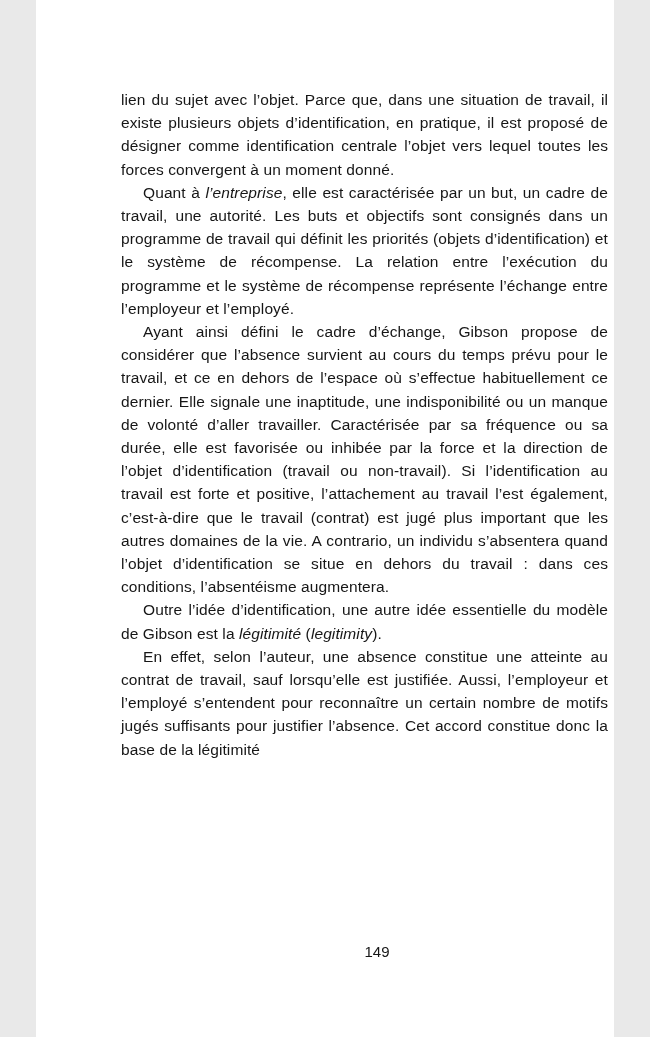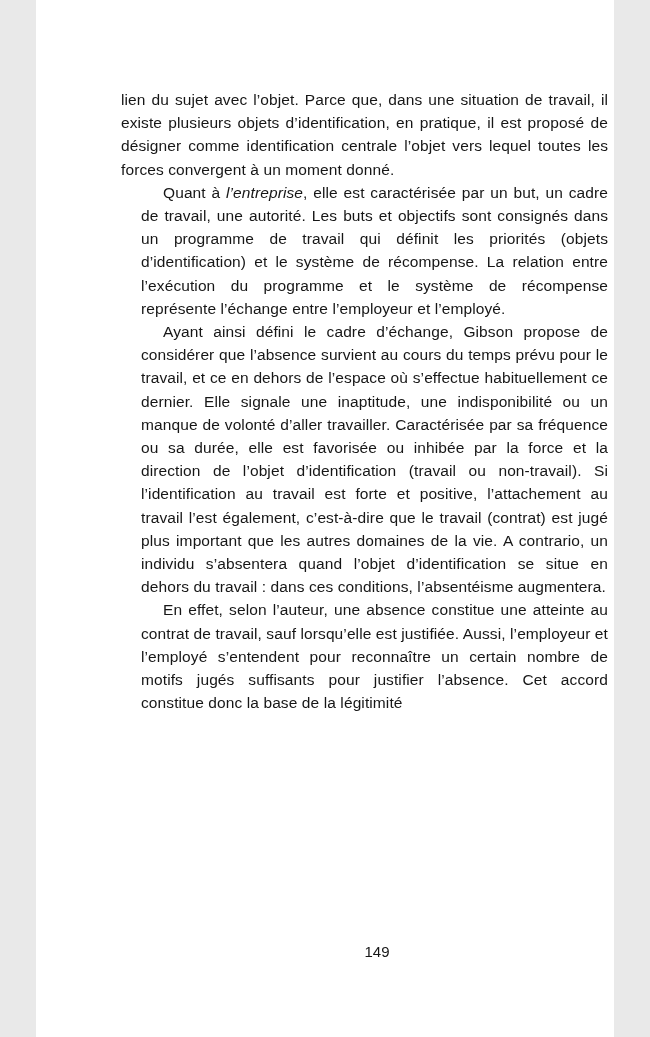--- a/index.html
+++ b/index.html
@@ -25,21 +25,20 @@
     line-height: 23.2px;
     color: #161616;
     text-align: justify;
     letter-spacing: 0.1px;
   }
   .para {
     margin: 0;
   }
   .para.indent {
     text-indent: 22px;
-    margin-left: 20px;
   }
   .it {
     font-style: italic;
   }
   .page-number {
     position: absolute;
     left: 16px;
     top: 922px;
     width: 650px;
     text-align: center;
@@ -50,16 +49,17 @@
   }
 </style>
 </head>
 <body>
 
 <div class="page">
   <div class="page-text">
       <p class="para"><span>lien du sujet avec l’objet. Parce que, dans une situation de travail, il existe plusieurs objets d’identification, en pratique, il est proposé de désigner comme identification centrale l’objet vers lequel toutes les forces convergent à un moment donné.</span></p>
       <p class="para indent"><span>Quant à </span><span class="it">l’entreprise</span><span>, elle est caractérisée par un but, un cadre de travail, une autorité. Les buts et objectifs sont consignés dans un programme de travail qui définit les priorités (objets d’identification) et le système de récompense. La relation entre l’exécution du programme et le système de récompense représente l’échange entre l’employeur et l’employé.</span></p>
       <p class="para indent"><span>Ayant ainsi défini le cadre d’échange, Gibson propose de considérer que l’absence survient au cours du temps prévu pour le travail, et ce en dehors de l’espace où s’effectue habituellement ce dernier. Elle signale une inaptitude, une indisponibilité ou un manque de volonté d’aller travailler. Caractérisée par sa fréquence ou sa durée, elle est favorisée ou inhibée par la force et la direction de l’objet d’identification (travail ou non-travail). Si l’identification au travail est forte et positive, l’attachement au travail l’est également, c’est-à-dire que le travail (contrat) est jugé plus important que les autres domaines de la vie. A contrario, un individu s’absentera quand l’objet d’identification se situe en dehors du travail : dans ces conditions, l’absentéisme augmentera.</span></p>
+      <p class="para indent"><span>Outre l’idée d’identification, une autre idée essentielle du modèle de Gibson est la </span><span class="it">légitimité</span><span> (</span><span class="it">legitimity</span><span>).</span></p>
       <p class="para indent"><span>En effet, selon l’auteur, une absence constitue une atteinte au contrat de travail, sauf lorsqu’elle est justifiée. Aussi, l’employeur et l’employé s’entendent pour reconnaître un certain nombre de motifs jugés suffisants pour justifier l’absence. Cet accord constitue donc la base de la légitimité</span></p>
     </div>
   <div class="page-number">149</div>
 </div>
 
 </body></html>

